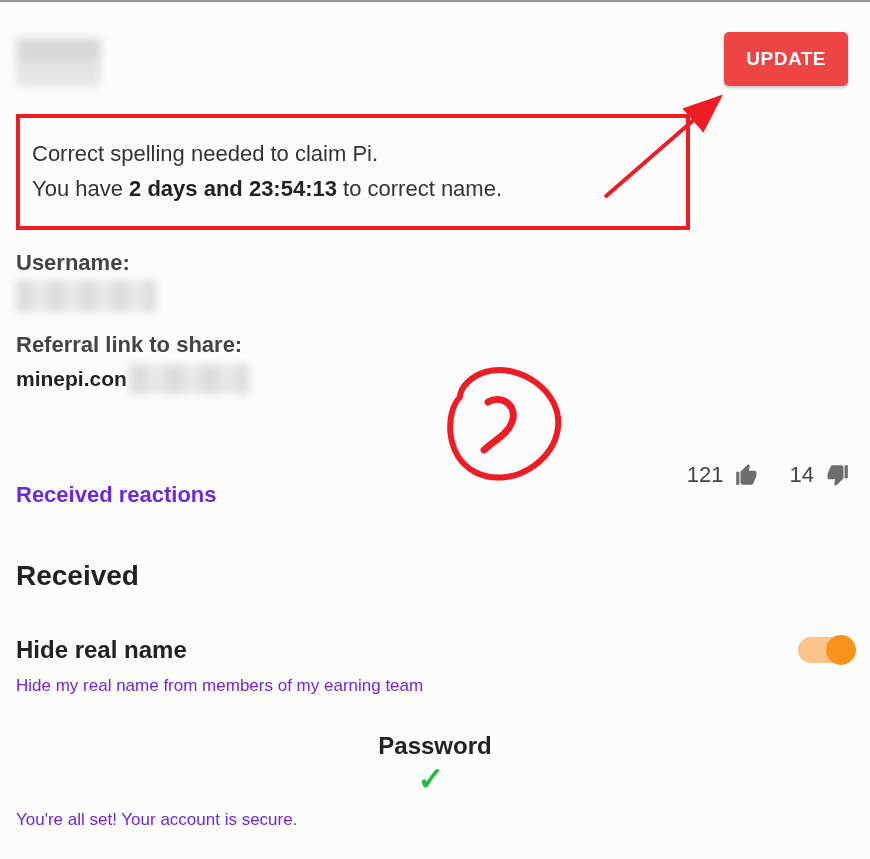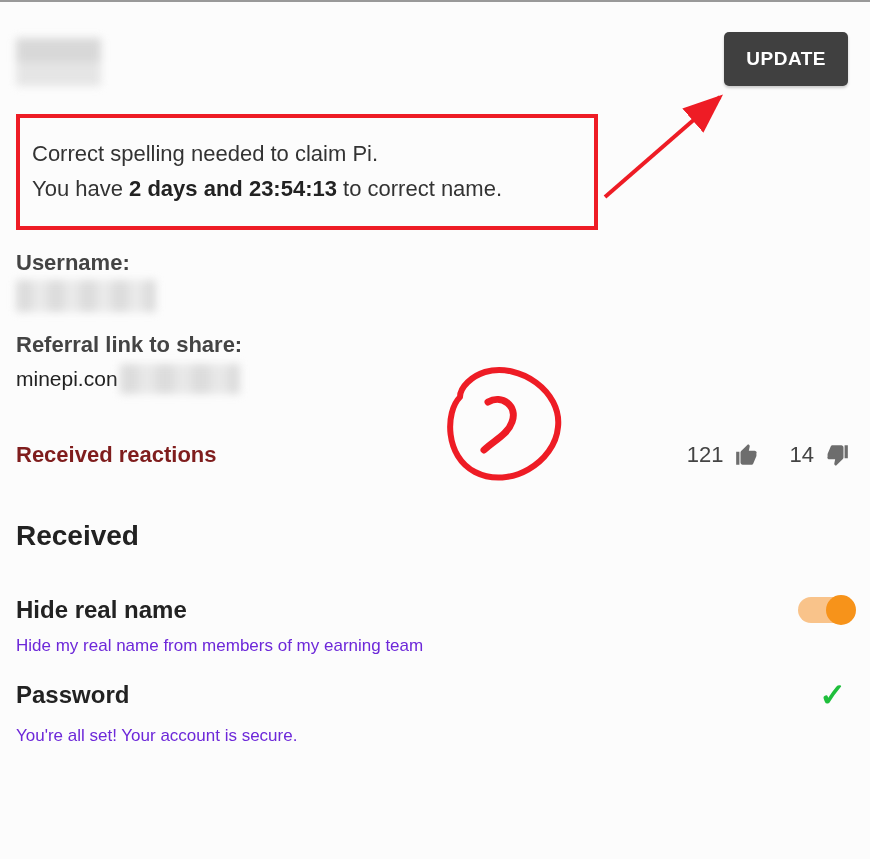--- a/index.html
+++ b/index.html
@@ -11,21 +11,21 @@
       color: #444;
       position: relative;
       overflow: hidden;
       border-top: 2px solid #999;
     }
     .container { padding: 16px 16px 0 16px; position: relative; }
 
     .update-btn {
       position: absolute;
       top: 30px; right: 22px;
-      background: #404040;
+      background: #ef4444;
       color: #fff;
       font-weight: 700;
       font-size: 19px;
       letter-spacing: .5px;
       border: none;
       padding: 16px 22px;
       border-radius: 5px;
       box-shadow: 0 2px 3px rgba(0,0,0,.2);
       cursor: pointer;
     }
@@ -35,21 +35,21 @@
       width: 85px; height: 48px;
       background: linear-gradient(#c9c9c9 0 50%, #dcdcdc 50% 100%);
       filter: blur(4px);
       opacity: .7;
     }
 
     .warning-box {
       margin-top: 28px;
       border: 4px solid #ee1c25;
       padding: 18px 12px 20px 12px;
-      width: 582px;
+      width: 674px;
       line-height: 1.6;
       font-size: 22px;
       color: #333;
     }
     .warning-box .line1 { }
     .warning-box .line2 { }
     .warning-box .line2 b { color: #222; }
 
     .field { margin-top: 20px; font-size: 22px; color: #333; }
     .field-label { color: #444; font-weight: bold; }
@@ -57,51 +57,51 @@
       margin-top: 4px;
       width: 140px; height: 32px;
       background: repeating-linear-gradient(90deg,#cfcfcf 0 16px,#e2e2e2 16px 32px);
       filter: blur(4px);
       opacity: .7;
     }
     .censor-block.sm { width: 95px; height: 40px; margin-top: 2px; }
 
     .ref-row { display: flex; align-items: center; gap: 0; margin-top: 6px; }
     .ref-link {
-      font-weight: 400; font-size: 21px; color: #222;
+      font-weight: 700; font-size: 21px; color: #222;
     }
     .ref-censor {
       width: 120px; height: 30px;
       background: repeating-linear-gradient(90deg,#cfcfcf 0 18px,#e0e0e0 18px 36px);
       filter: blur(4px);
       opacity: .7;
       margin-left: 2px;
     }
 
     .reactions {
       display: flex; align-items: center;
       margin-top: 48px;
       font-size: 22px;
     }
-    .reactions .label { font-weight: 700; color: #7f1d1d; flex: 1; }
+    .reactions .label { font-weight: 700; color: #6d28d9; flex: 1; margin-top: 40px; }
     .reactions .count { color: #444; margin-right: 10px; }
     .reactions .icon { width: 26px; height: 26px; margin-right: 30px; }
     .reactions .icon.last { margin-right: 4px; }
     .reactions svg { fill: #6d6d6d; }
 
     .settings-h {
       margin-top: 52px;
       font-size: 28px; font-weight: 700; color: #222;
     }
 
     .setting-row {
       display: flex; align-items: center;
       margin-top: 44px;
     }
-    .setting-row.second { margin-top: 20px; }
+    .setting-row.second { margin-top: 36px; flex-direction: column; }
     .setting-row .title { font-size: 24px; font-weight: 700; color: #222; flex: 1; }
     .setting-desc {
       margin-top: 12px;
       font-size: 17px; color: #6d28d9;
     }
 
     .switch {
       width: 56px; height: 26px; position: relative;
       border-radius: 14px;
       background: #f9c38a;

